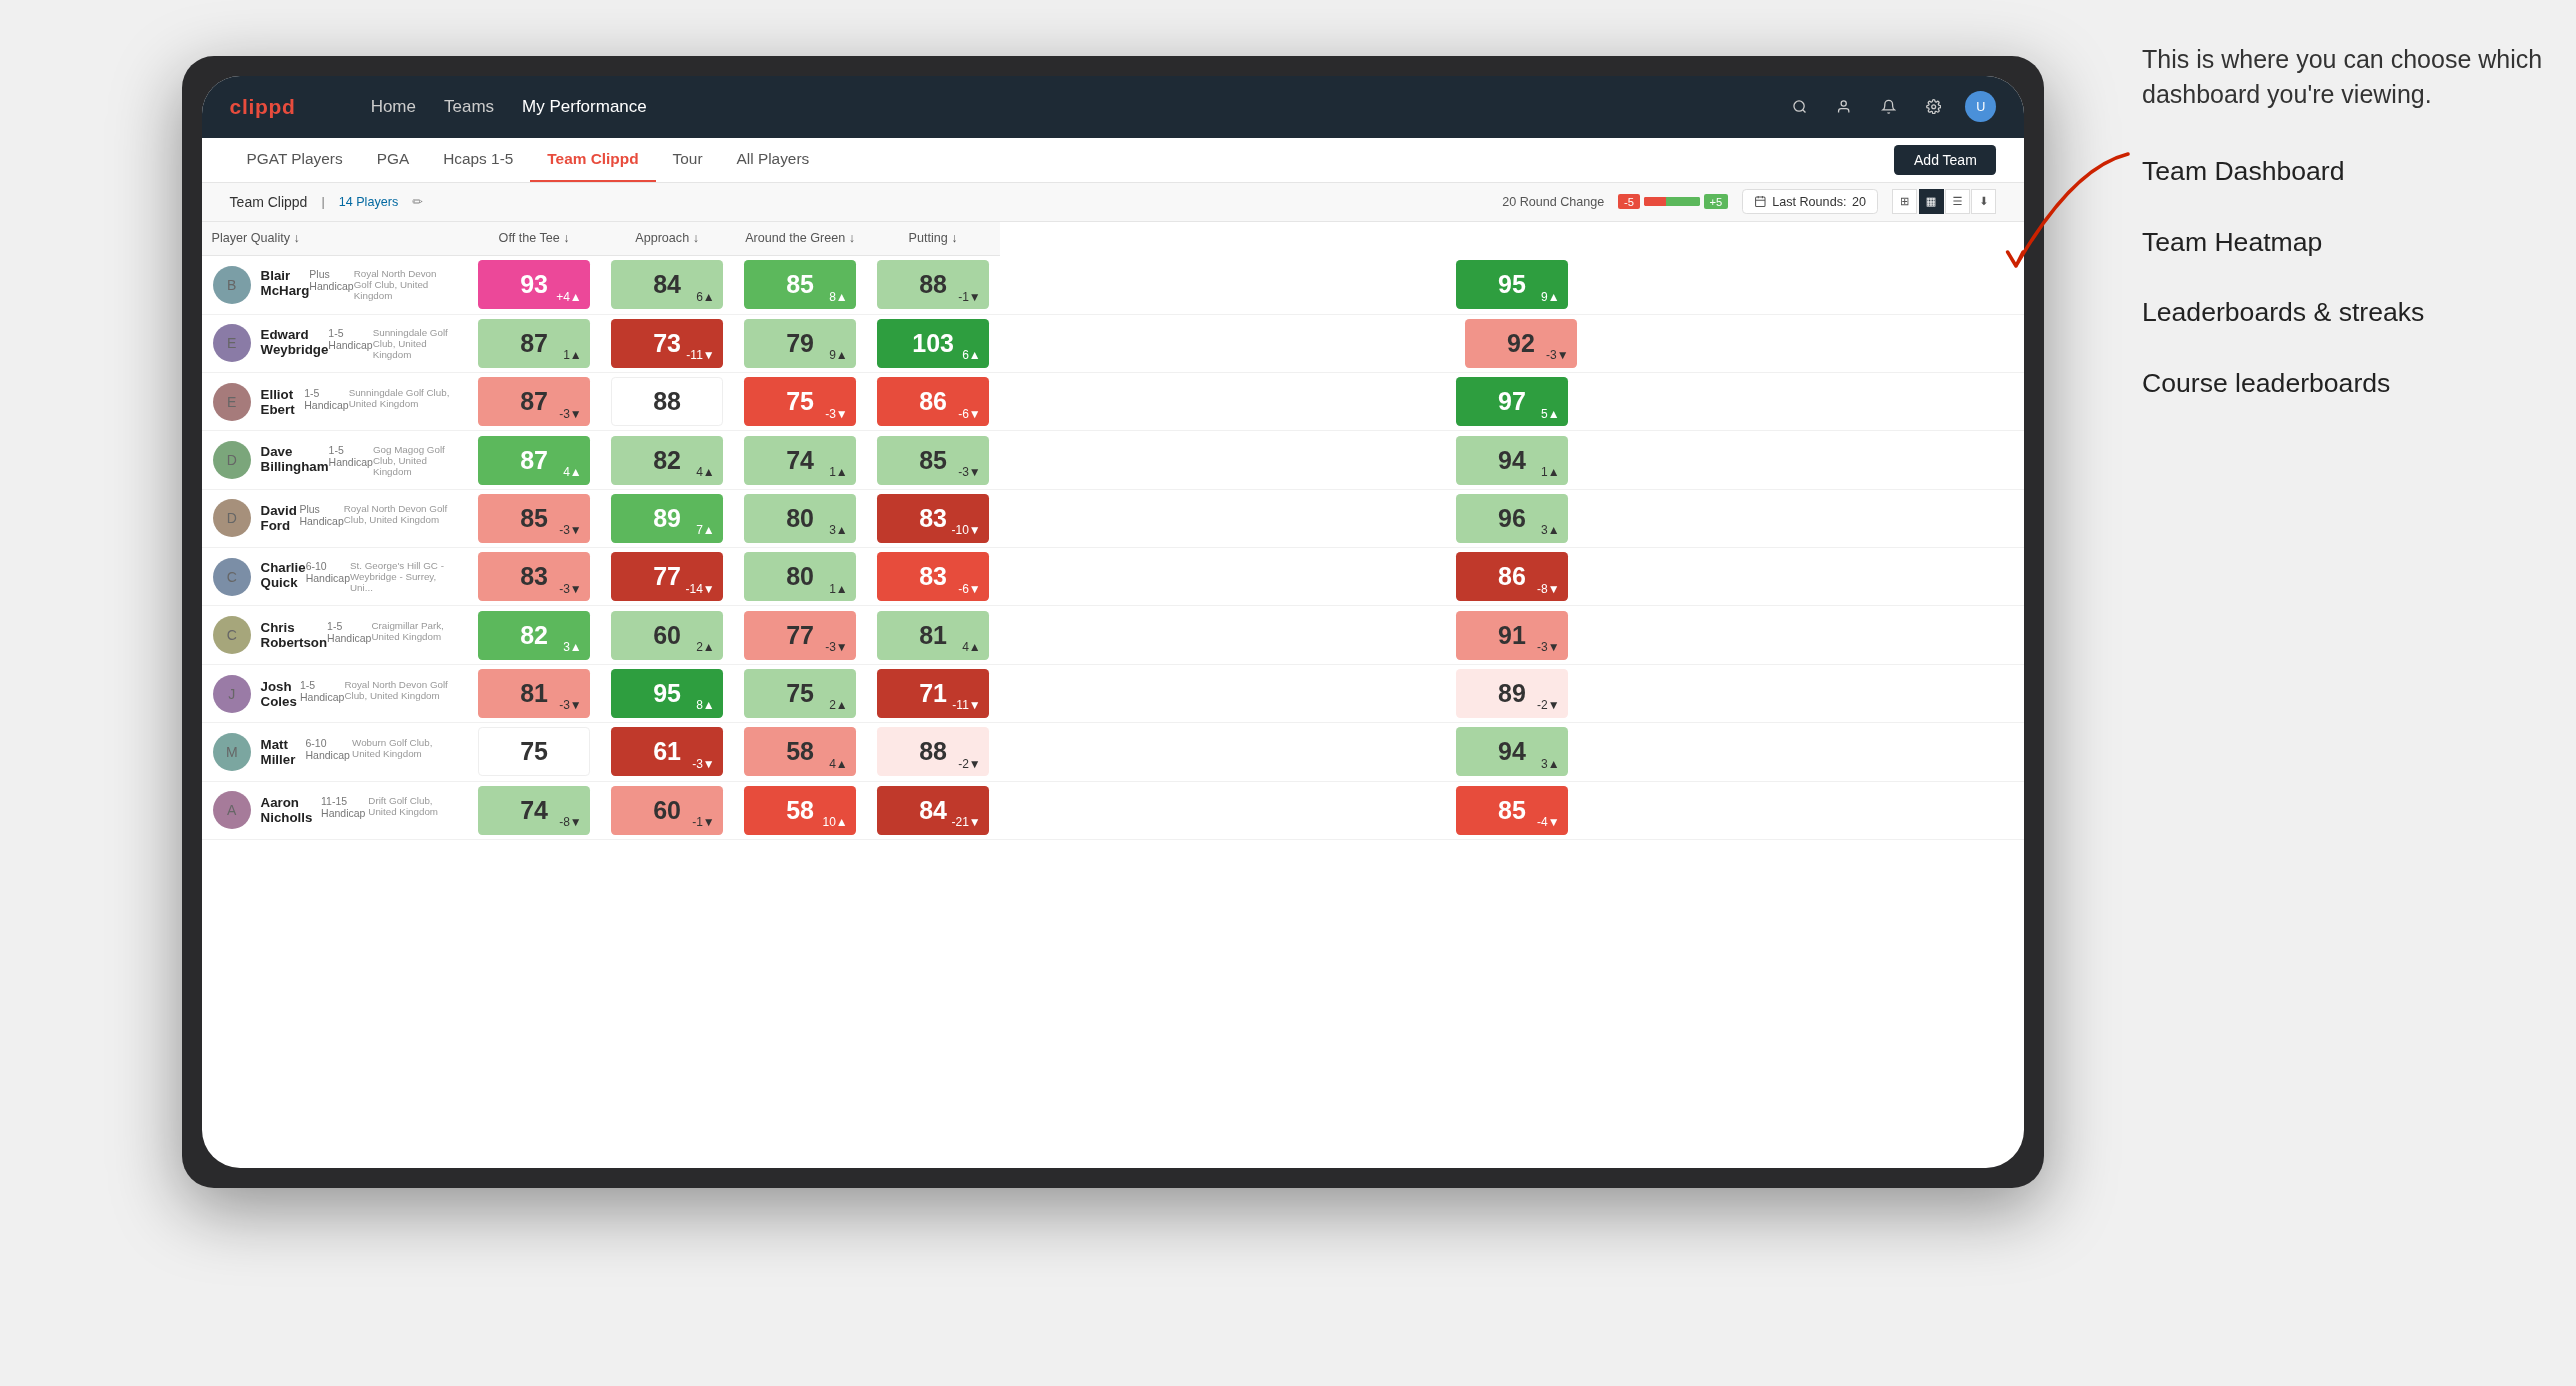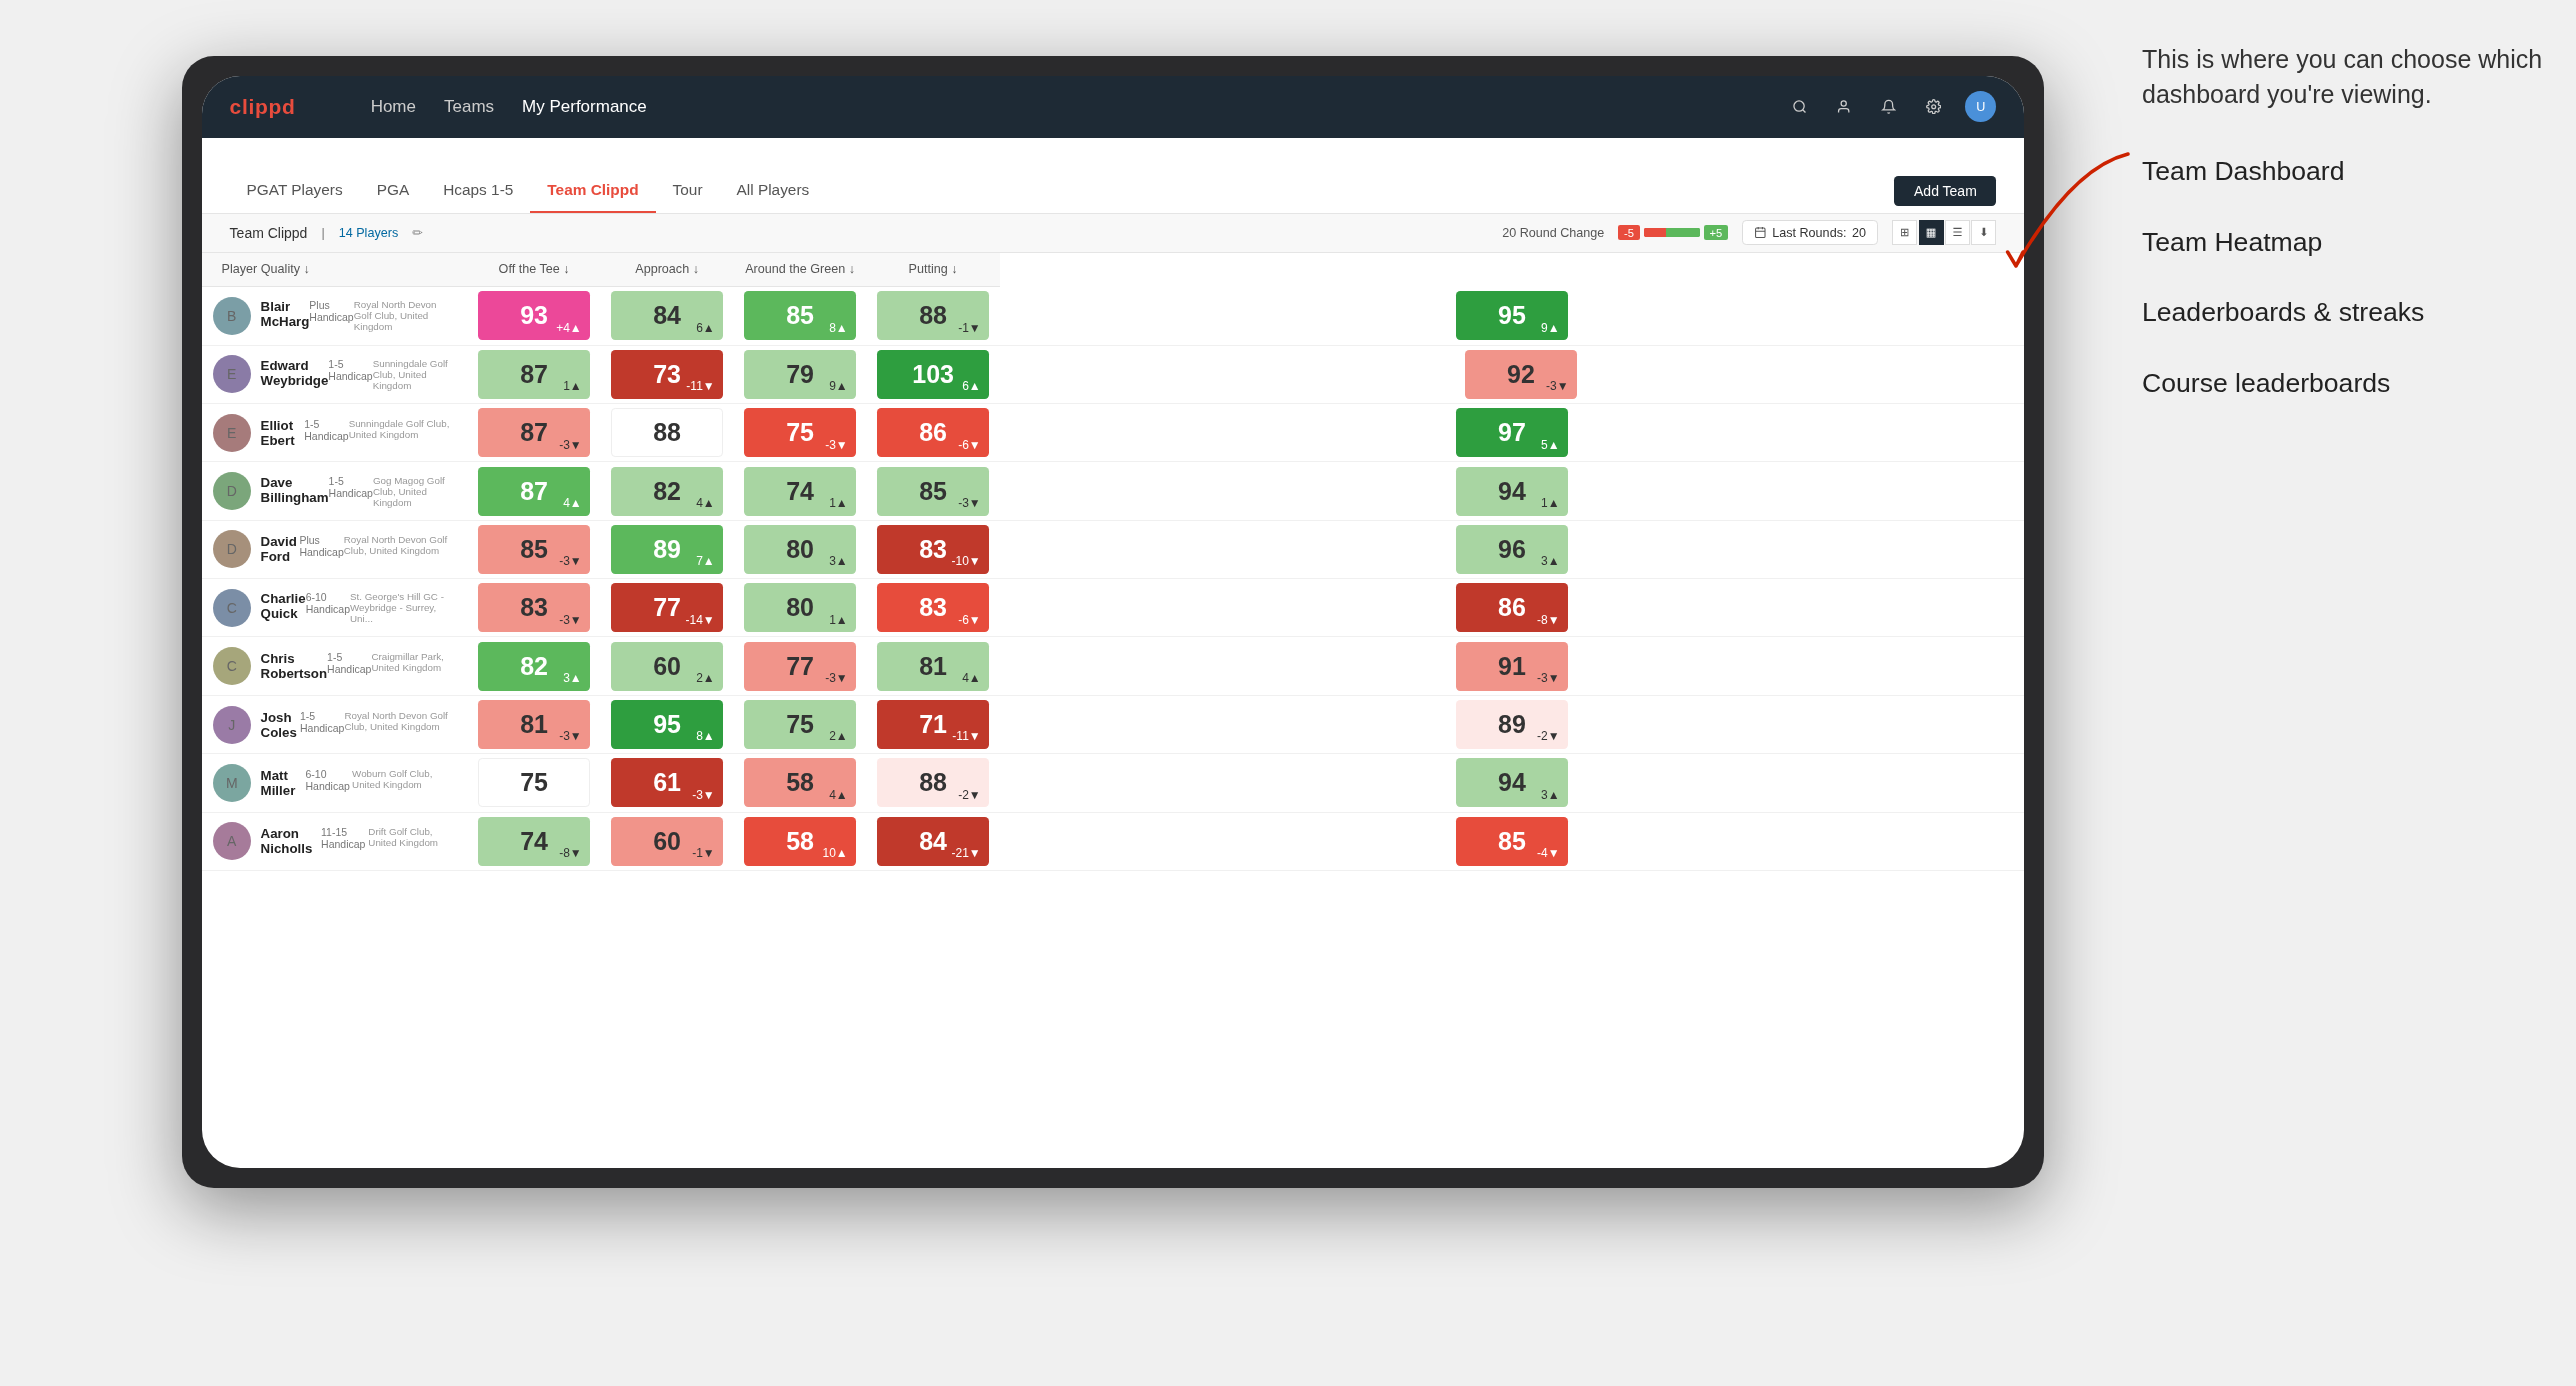--- a/index.html
+++ b/index.html
@@ -130,21 +130,20 @@
 
     
     .sub-nav {
       background: #fff;
       height: 45px;
       display: flex;
       align-items: center;
       padding: 16px 28px;
       border-bottom: 0.7px solid #e5e5e5;
       flex-shrink: 0;
-      margin-top: 31px;
     }
     .sub-nav-tabs {
       display: flex;
       gap: 0;
       flex: 1;
     }
     .sub-tab {
       font-size: 15.4px;
       color: #555;
       padding: 0 17px;
@@ -284,21 +283,21 @@
     .th-cell {
       padding: 9.8px 11.2px;
       font-size: 12.6px;
       color: #555;
       font-weight: 500;
       border-bottom: 0.7px solid #e5e5e5;
       text-align: center;
     }
     .th-player {
       text-align: left;
-      padding-left: 20px;
+      padding-left: 10px;
     }
 
     
     .player-row {
       border-bottom: 0.7px solid #f0f0f0;
     }
     .player-cell {
       padding: 7px 11.2px;
       display: flex;
       align-items: center;

